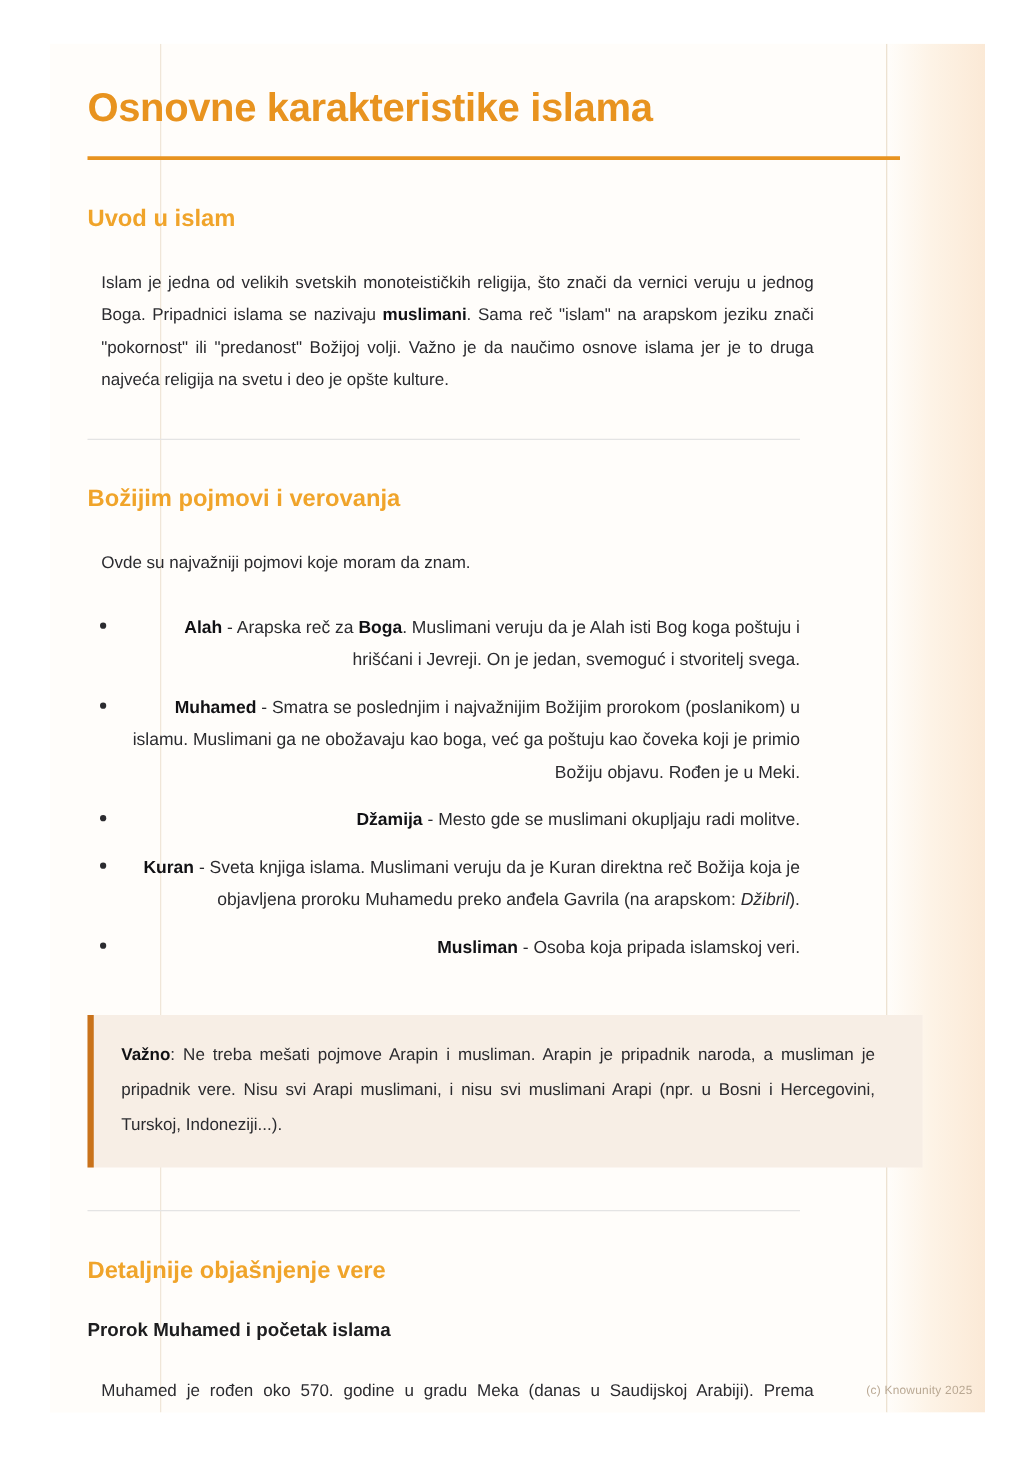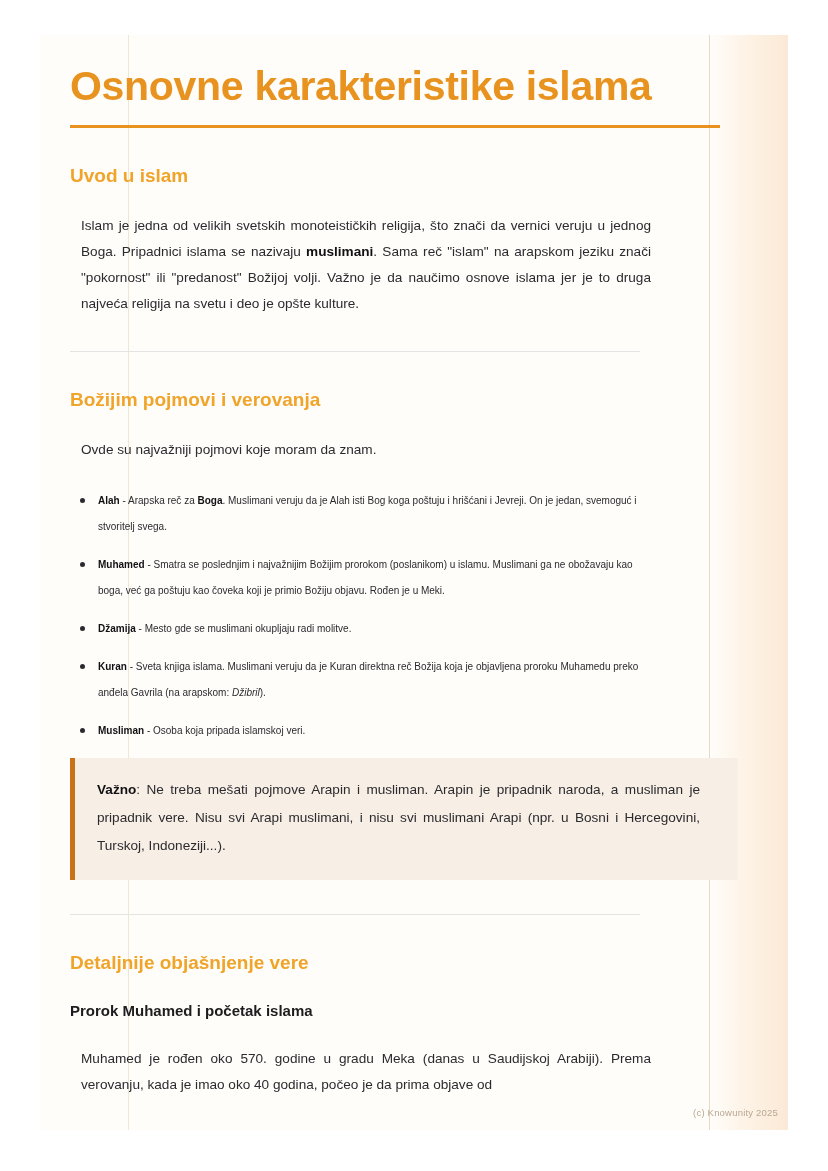--- a/index.html
+++ b/index.html
@@ -65,21 +65,21 @@
     position: absolute;
     left: 30px;
     top: 0;
     width: 620px;
     padding: 0;
   }
 
   h1.doc-title {
     margin: 0;
     padding: 30px 0 0 0;
-    font-size: 41px;
+    font-size: 32px;
     line-height: 42px;
     font-weight: bold;
     color: #e8931f;
     letter-spacing: -0.3px;
   }
 
   .title-rule {
     margin-top: 18px;
     width: 650px;
     height: 3px;
@@ -127,41 +127,42 @@
   ul.terms {
     margin: 0;
     padding: 14px 0 0 0;
     list-style: none;
     width: 570px;
   }
   ul.terms li {
     position: relative;
     padding: 0 0 0 28px;
     margin: 0 0 12px 0;
-    font-size: 10px;
+    font-size: 14px;
     line-height: 26px;
     color: #2b2b2f;
+    text-align: right;
   }
   ul.terms li .dot {
     position: absolute;
     left: 10px;
     top: 10px;
     width: 5px;
     height: 5px;
     border-radius: 50%;
     background: #2b2b2f;
   }
   strong {
     font-weight: bold;
     color: #111114;
   }
   em { font-style: italic; }
 
   .callout {
-    margin-top: 14px;
+    margin-top: 42px;
     width: 668px;
     background: #f7eee5;
     border-left: 5px solid #c9721a;
     box-sizing: border-box;
     padding: 18px 38px 20px 22px;
   }
   .callout p {
     margin: 0;
     font-size: 13.6px;
     line-height: 28px;

